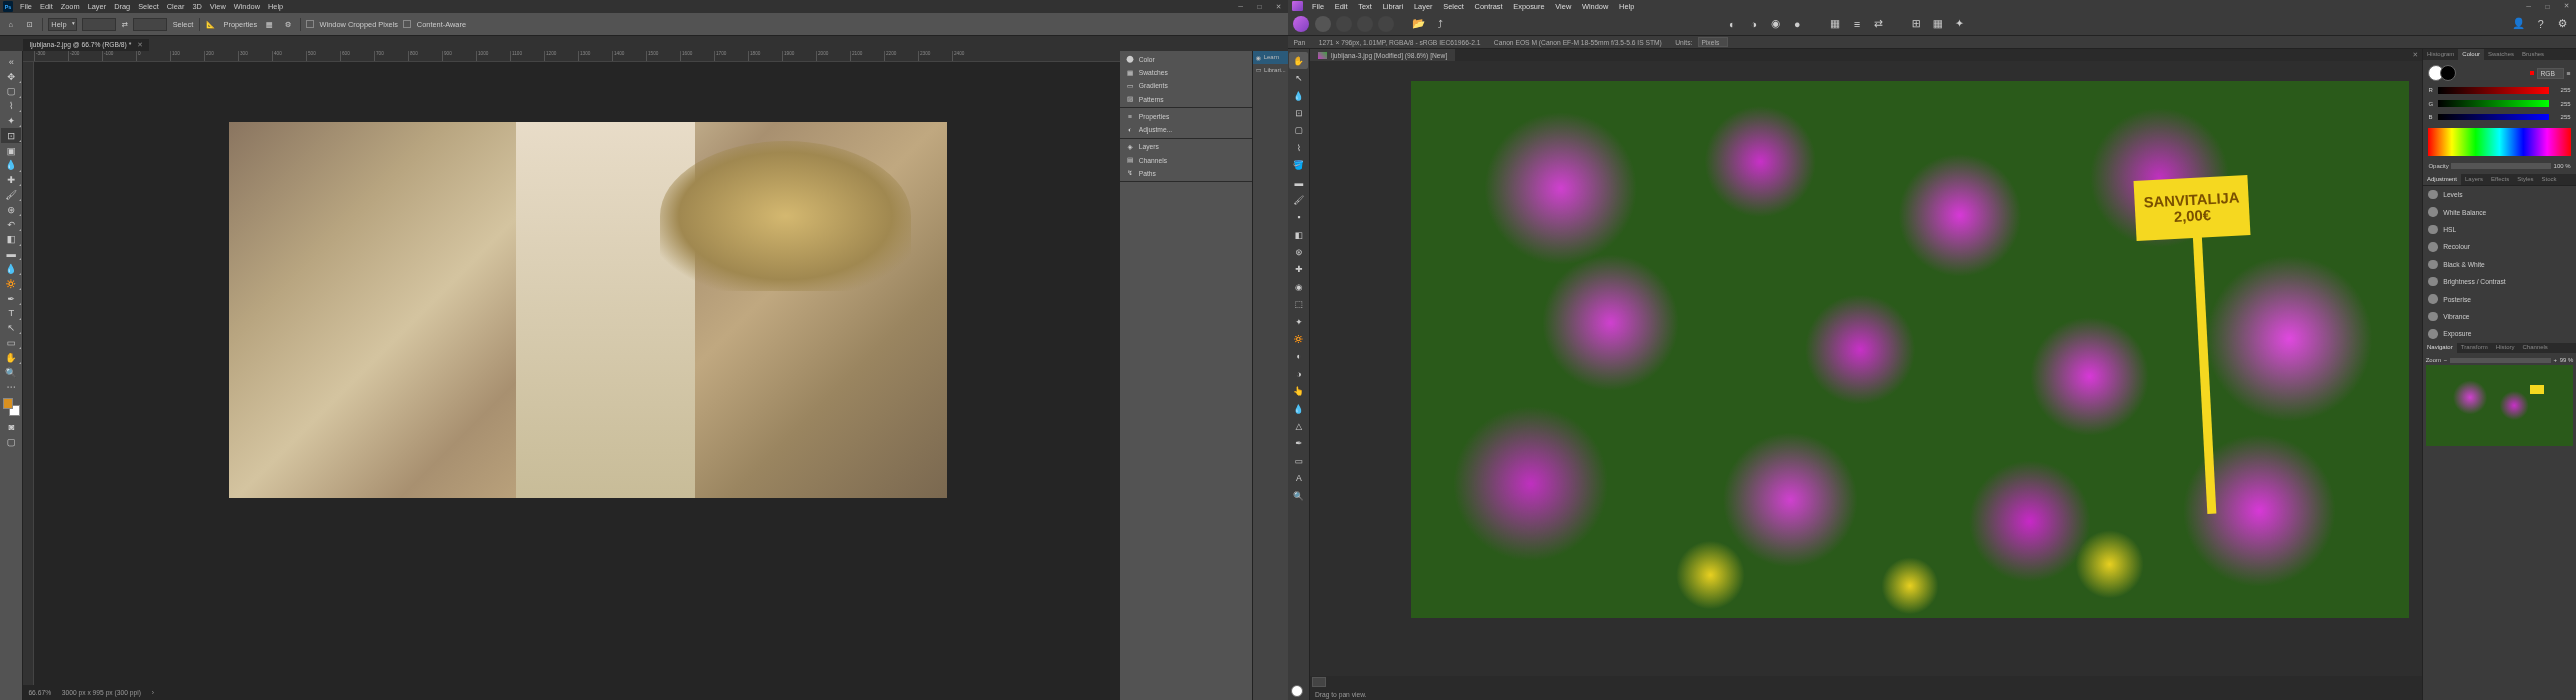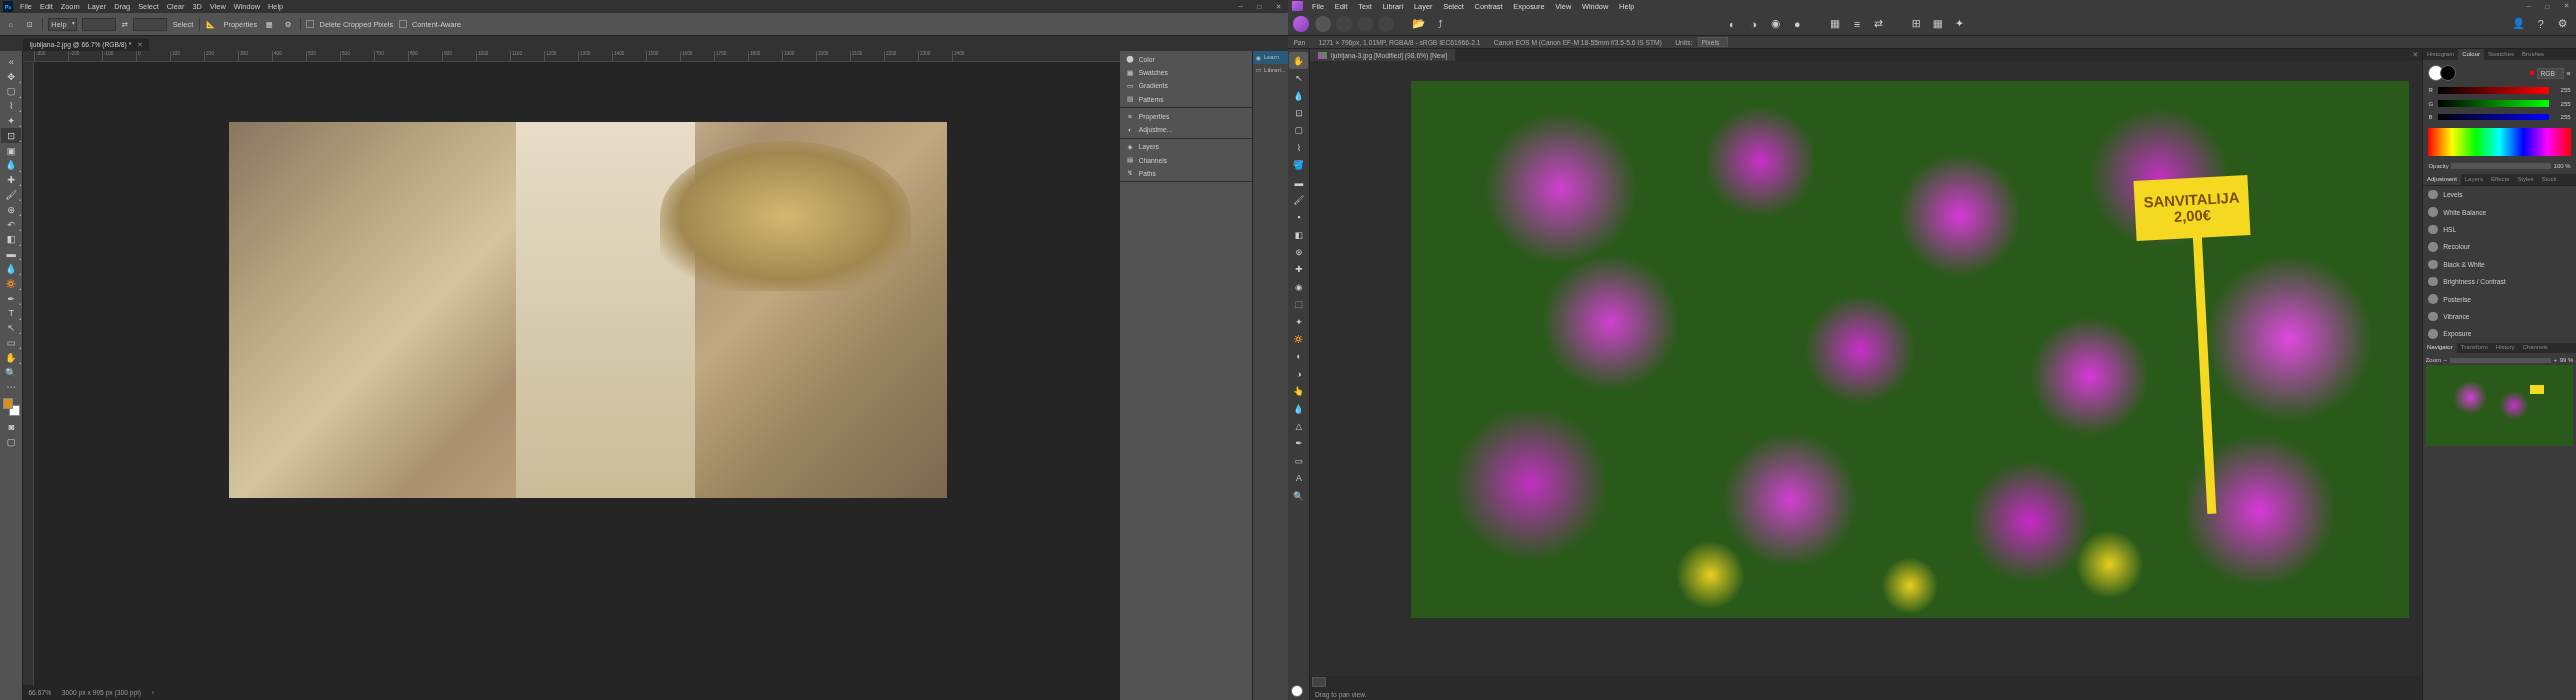--- a/index.html
+++ b/index.html
@@ -171,21 +171,21 @@
     <span>⇄</span>
     <input class="ps-dd" style="width: 34px;" value="">
     <span>Select</span>
     <div class="ps-sep"></div>
     <span class="ps-icon">📐</span>
     <span>Properties</span>
     <span class="ps-icon">▦</span>
     <span class="ps-icon">⚙</span>
     <div class="ps-sep"></div>
     <span class="ps-check"></span>
-    <span>Delete Cropped Pixels</span>
+    <span>Window Cropped Pixels</span>
     <span class="ps-check"></span>
     <span>Content-Aware</span>
   </div>
 
   <div class="ps-tabbar">
     <div class="ps-tab">
       <span>ljubljana-2.jpg @ 66.7% (RGB/8) *</span>
       <span class="ps-tabclose">✕</span>
     </div>
   </div>

